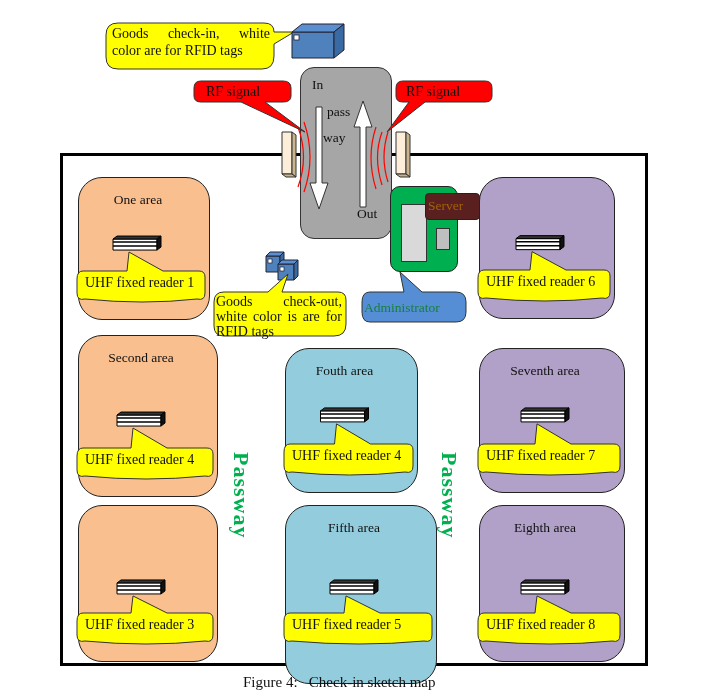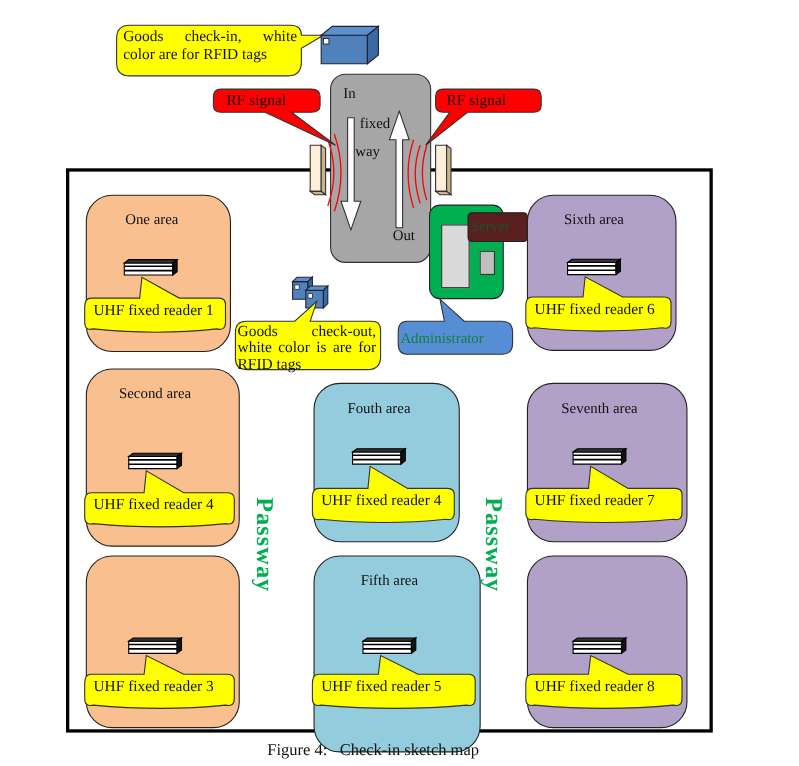--- a/index.html
+++ b/index.html
@@ -16,21 +16,21 @@
   .caption{font-size:15px;}
   svg{overflow:visible;}
 </style>
 </head>
 <body>
 
 <div class="abs frame"></div>
 
 <div class="abs" style="left:300px;top:67px;width:92px;height:172px;background:#a6a6a6;border:1.5px solid #333;border-radius:14px;box-sizing:border-box;"></div>
 <span class="abs" style="left:312px;top:77px;font-size:13.5px;">In</span>
-<span class="abs" style="left:327px;top:104px;font-size:13.5px;">fixed</span>
+<span class="abs" style="left:327px;top:104px;font-size:13.5px;">pass</span>
 <span class="abs" style="left:323px;top:130px;font-size:13.5px;">way</span>
 <span class="abs" style="left:357px;top:206px;font-size:13.5px;">Out</span>
 
 <svg class="abs" style="left:300px;top:67px;" width="92" height="172">
   <g>
     <polygon points="16,40 22,40 22,116 28,116 19,142 10,116 16,116" fill="#fff" stroke="#333" stroke-width="1"></polygon>
   </g>
   <g>
     <polygon points="60,140 66,140 66,60 72,60 63,34 54,60 60,60" fill="#fff" stroke="#333" stroke-width="1"></polygon>
   </g>
@@ -89,21 +89,21 @@
 </svg>
 <svg class="abs" style="left:212px;top:268px;" width="136" height="70">
   <path d="M12,24 H56 L76,6 L70,24 H126 Q134,24 134,32 V56 Q134,68 122,68 H12 Q2,68 2,58 V34 Q2,24 12,24 Z" fill="#ffff00" stroke="#333" stroke-width="1"></path>
 </svg>
 <div class="abs" style="left:216px;top:294px;width:126px;font-size:14px;line-height:15px;text-align:justify;">Goods check-out, white color is are for RFID tags</div>
 
 <div class="abs" style="left:390px;top:186px;width:68px;height:86px;background:#00b050;border:1.5px solid #222;border-radius:10px;box-sizing:border-box;"></div>
 <div class="abs" style="left:401px;top:204px;width:24px;height:56px;background:#d9d9d9;border:1px solid #333;"></div>
 <div class="abs" style="left:436px;top:228px;width:12px;height:20px;background:#bfbfbf;border:1px solid #333;"></div>
 <div class="abs" style="left:425px;top:193px;width:55px;height:27px;background:#5a1f1f;border:1px solid #222;border-radius:4px;box-sizing:border-box;"></div>
-<span class="abs" style="left:428px;top:198px;color:#14532d;font-size:13.5px;">Server</span>
+<span class="abs" style="left:428px;top:198px;color:#a16207;font-size:13.5px;">Server</span>
 <svg class="abs" style="left:360px;top:270px;" width="110" height="56">
   <path d="M10,22 H44 L40,2 L62,22 H96 Q106,22 106,32 V42 Q106,52 96,52 H10 Q2,52 2,42 V32 Q2,22 10,22 Z" fill="#558ed5" stroke="#333" stroke-width="1"></path>
 </svg>
 <span class="abs" style="left:364px;top:300px;font-size:13.5px;color:#15803d;">Administrator</span>
 
 <div class="abs passway" style="left:228px;top:452px;">Passway</div>
 <div class="abs passway" style="left:436px;top:452px;">Passway</div>
 
 <div id="areas-layer">
     <div class="abs area orange" style="left: 78px; top: 177px; width: 132px; height: 143px; padding-left: 44px;">
@@ -169,21 +169,20 @@
       <line x1="46" y1="81.94" x2="90" y2="81.94" stroke="#000" stroke-width="1.5"></line>
       <line x1="46" y1="85.94" x2="90" y2="85.94" stroke="#000" stroke-width="1.5"></line>
       <polygon points="46,78.94 50,75.94 94,75.94 90,78.94" fill="#333" stroke="#000" stroke-width="1"></polygon>
       <polygon points="90,78.94 94,75.94 94,86.94 90,89.94" fill="#111" stroke="#000" stroke-width="1"></polygon>
     </g>
     <path d="M6,109 H60 L62,91.94 L96,109 H142 Q148,109 148,115 V131 Q148,139 140,137 Q76,143 8,137 Q0,139 0,131 V117 Q0,109 6,109 Z" fill="#ffff00" stroke="#333" stroke-width="1"></path>
   </svg>
       <span class="rdlabel" style="left: 6px; top: 111px;">UHF fixed reader 5</span>
     </div>
     <div class="abs area purple" style="left: 479px; top: 177px; width: 136px; height: 142px;">
-      <span class="area-title" style="top: 14px; left: -14px;">Sixth area</span>
       <svg class="abs" width="136" height="142" style="left: -2px; top: -2px;">
     <g>
       <polygon points="38,62.64 82,62.64 82,73.64 38,73.64" fill="#fff" stroke="#000" stroke-width="1"></polygon>
       <line x1="38" y1="65.64" x2="82" y2="65.64" stroke="#000" stroke-width="1.5"></line>
       <line x1="38" y1="69.64" x2="82" y2="69.64" stroke="#000" stroke-width="1.5"></line>
       <polygon points="38,62.64 42,59.64 86,59.64 82,62.64" fill="#333" stroke="#000" stroke-width="1"></polygon>
       <polygon points="82,62.64 86,59.64 86,70.64 82,73.64" fill="#111" stroke="#000" stroke-width="1"></polygon>
     </g>
     <path d="M6,94 H52 L54,75.64 L88,94 H126 Q132,94 132,100 V116 Q132,124 124,122 Q68,128 8,122 Q0,124 0,116 V102 Q0,94 6,94 Z" fill="#ffff00" stroke="#333" stroke-width="1"></path>
   </svg>
@@ -197,20 +196,21 @@
       <line x1="43" y1="66.9" x2="87" y2="66.9" stroke="#000" stroke-width="1.5"></line>
       <line x1="43" y1="70.9" x2="87" y2="70.9" stroke="#000" stroke-width="1.5"></line>
       <polygon points="43,63.9 47,60.9 91,60.9 87,63.9" fill="#333" stroke="#000" stroke-width="1"></polygon>
       <polygon points="87,63.9 91,60.9 91,71.9 87,74.9" fill="#111" stroke="#000" stroke-width="1"></polygon>
     </g>
     <path d="M6,97 H57 L59,76.9 L93,97 H136 Q142,97 142,103 V119 Q142,127 134,125 Q73,131 8,125 Q0,127 0,119 V105 Q0,97 6,97 Z" fill="#ffff00" stroke="#333" stroke-width="1"></path>
   </svg>
       <span class="rdlabel" style="left: 6px; top: 99px;">UHF fixed reader 7</span>
     </div>
     <div class="abs area purple" style="left: 479px; top: 505px; width: 146px; height: 157px;">
+      <span class="area-title" style="top: 14px; left: -14px;">Eighth area</span>
       <svg class="abs" width="146" height="157" style="left: -2px; top: -2px;">
     <g>
       <polygon points="43,78.94 87,78.94 87,89.94 43,89.94" fill="#fff" stroke="#000" stroke-width="1"></polygon>
       <line x1="43" y1="81.94" x2="87" y2="81.94" stroke="#000" stroke-width="1.5"></line>
       <line x1="43" y1="85.94" x2="87" y2="85.94" stroke="#000" stroke-width="1.5"></line>
       <polygon points="43,78.94 47,75.94 91,75.94 87,78.94" fill="#333" stroke="#000" stroke-width="1"></polygon>
       <polygon points="87,78.94 91,75.94 91,86.94 87,89.94" fill="#111" stroke="#000" stroke-width="1"></polygon>
     </g>
     <path d="M6,109 H57 L59,91.94 L93,109 H136 Q142,109 142,115 V131 Q142,139 134,137 Q73,143 8,137 Q0,139 0,131 V117 Q0,109 6,109 Z" fill="#ffff00" stroke="#333" stroke-width="1"></path>
   </svg>

